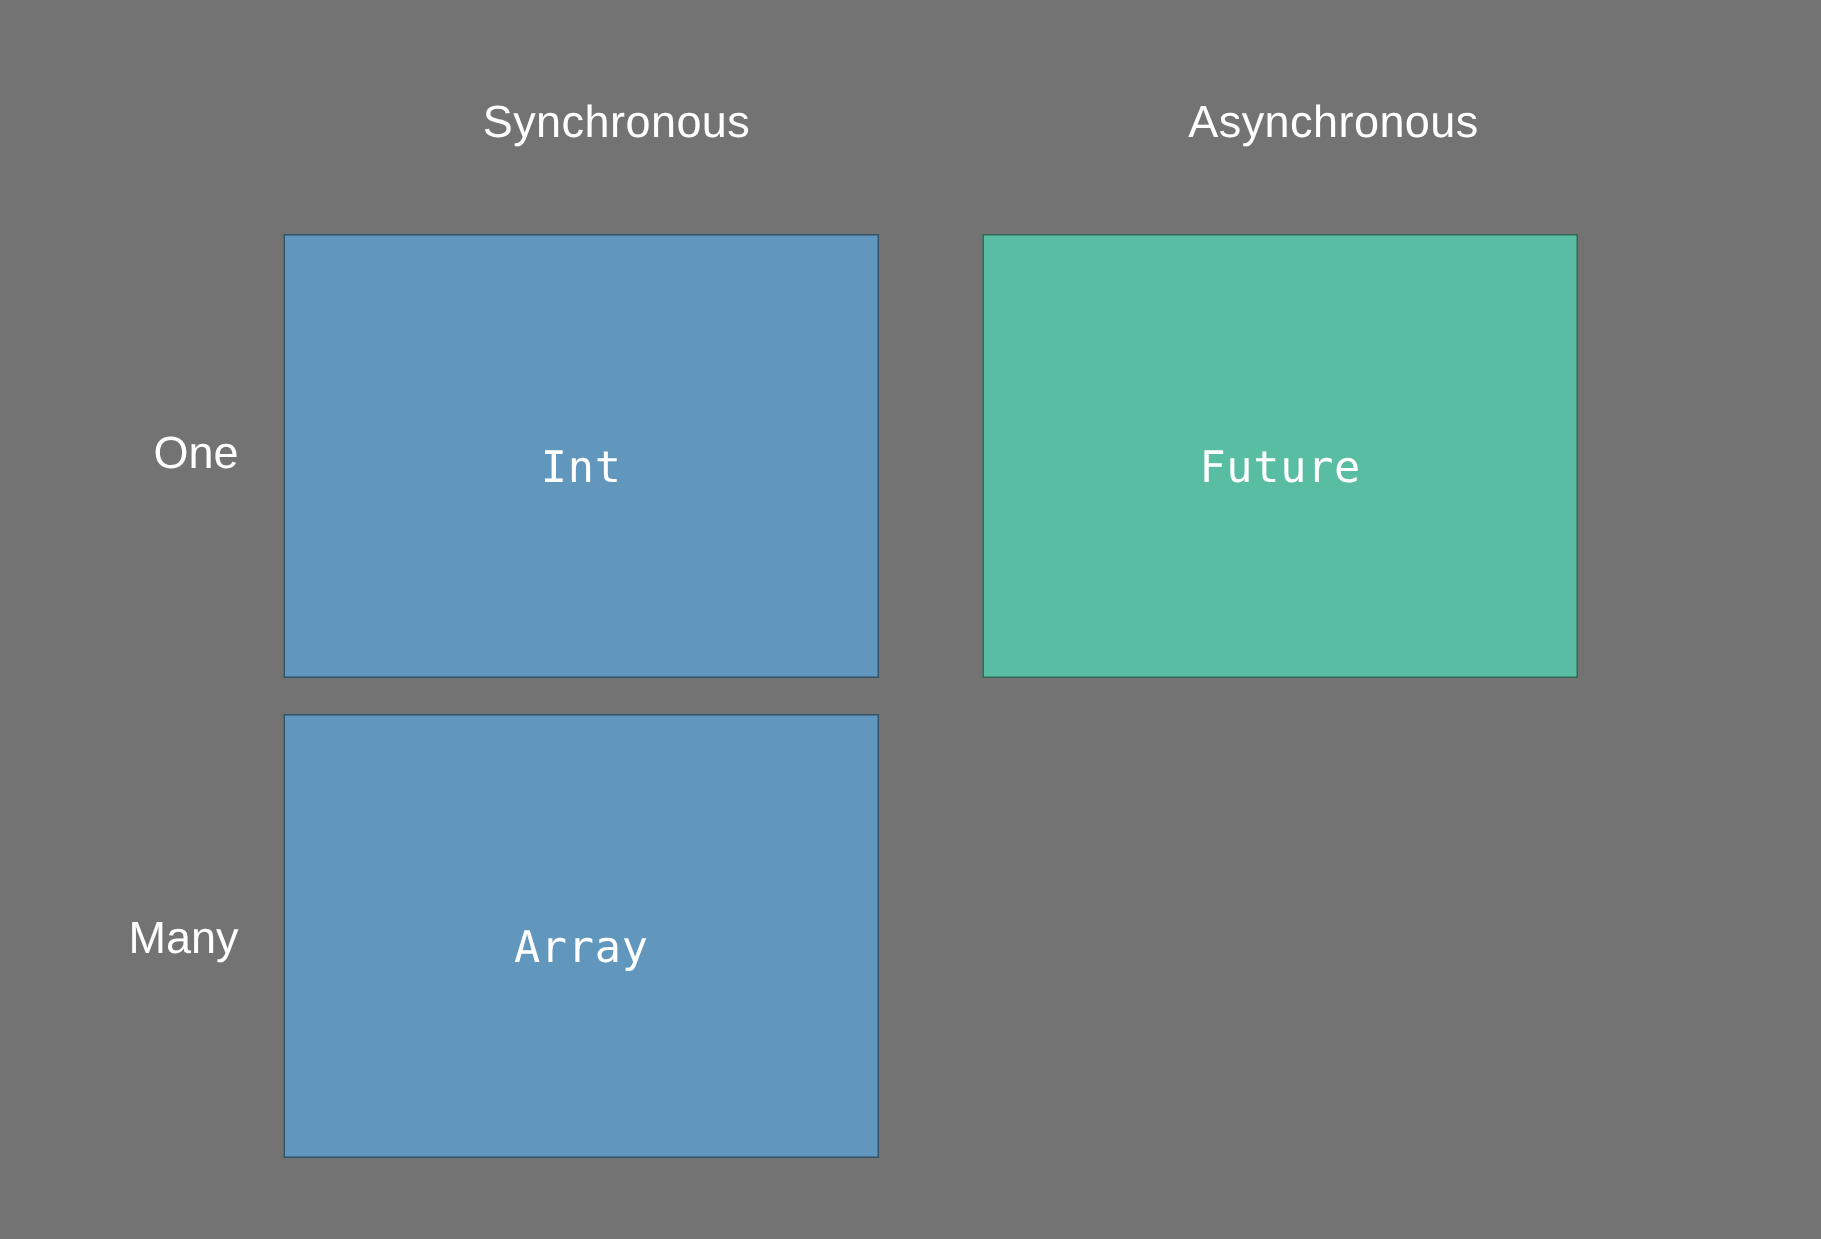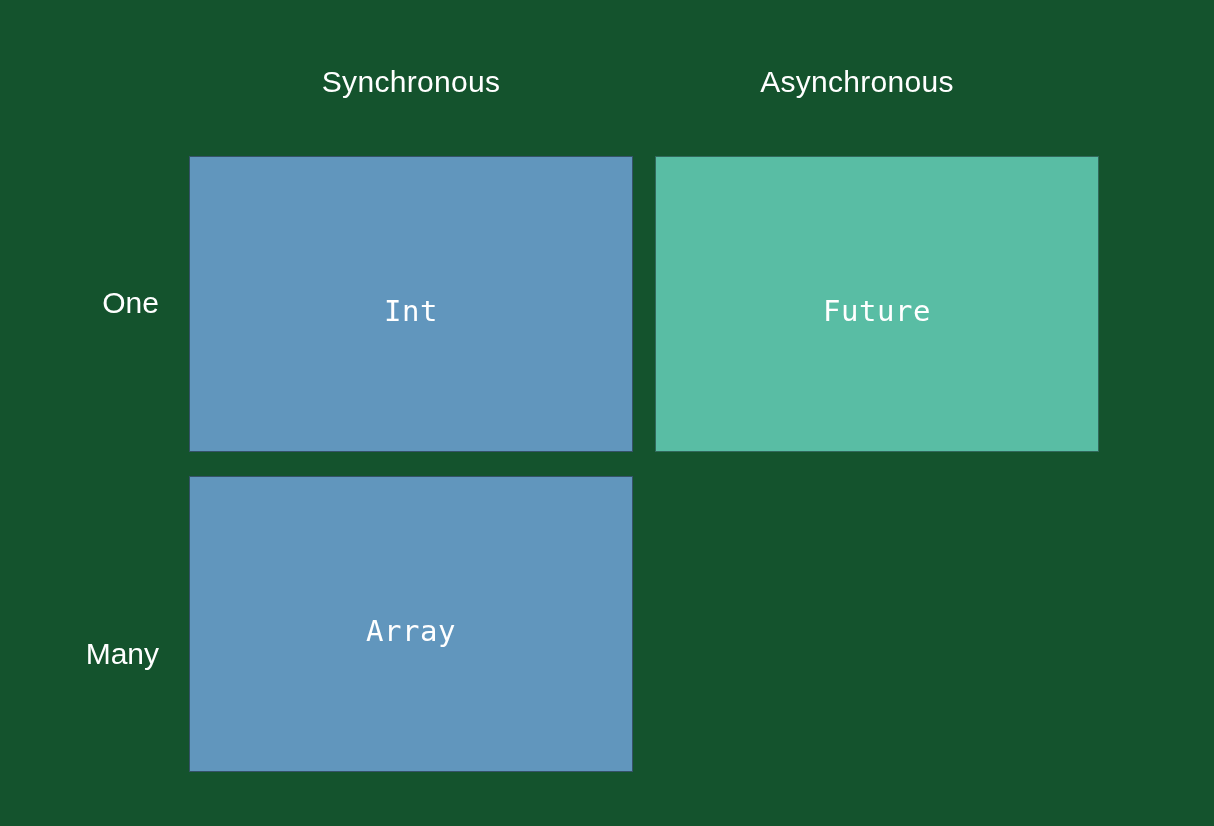--- a/index.html
+++ b/index.html
@@ -20,37 +20,37 @@
     top: 64px;
     width: 444px;
     line-height: 36px;
     text-align: center;
     color: #ffffff;
     font-size: 30px;
     font-weight: 500;
     letter-spacing: 0.3px;
   }
   .col-sync  { left: 189px; }
-  .col-async { left: 635px; }
+  .col-async { left: 667px; }
   .row-label {
     position: absolute;
     left: 0;
     width: 123px;
     line-height: 36px;
     text-align: right;
     color: #ffffff;
     font-size: 30px;
     font-weight: 500;
     padding-left: 36px;
   }
   .row-one  { top: 285px; }
-  .row-many { top: 608px; margin-top: 28px; }
+  .row-many { top: 608px; }
   .cell {
     position: absolute;
-    width: 444px;
+    width: 397px;
     height: 296px;
     box-sizing: border-box;
     border: 1px solid rgba(0,0,0,0.45);
     display: flex;
     align-items: center;
     justify-content: center;
   }
   .cell-one-sync   { left: 189px; top: 156px; }
   .cell-one-async  { left: 655px; top: 156px; }
   .cell-many-sync  { left: 189px; top: 476px; }
@@ -60,21 +60,21 @@
     font-size: 29px;
     font-weight: 500;
     color: #ffffff;
     letter-spacing: 0.5px;
     transform: translateY(7px);
   }
 </style>
 </head>
 <body>
 
-<div class="slide" style="background-color: #14532d;">
+<div class="slide" style="background-color: #737373;">
 
   <div class="col-header col-sync">Synchronous</div>
 
   <div class="col-header col-async">Asynchronous</div>
 
   <div class="row-label row-one">One</div>
 
   <div class="row-label row-many">Many</div>
 
   <div class="cell cell-one-sync" style="background-color: rgb(97, 150, 189);">

